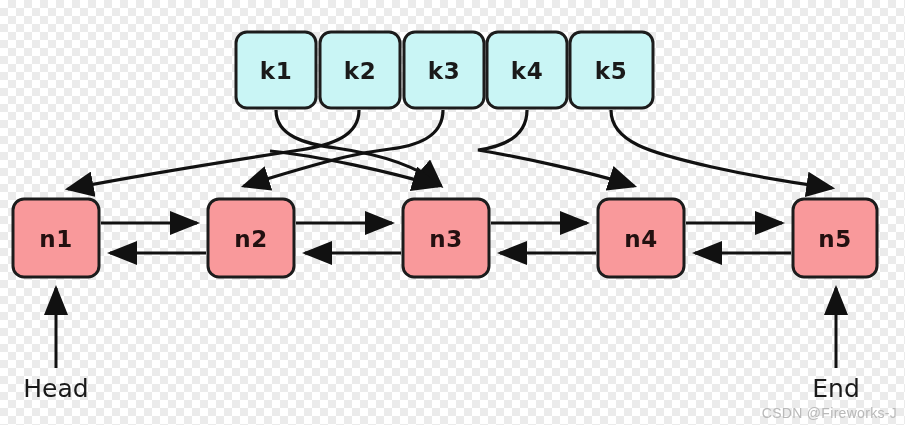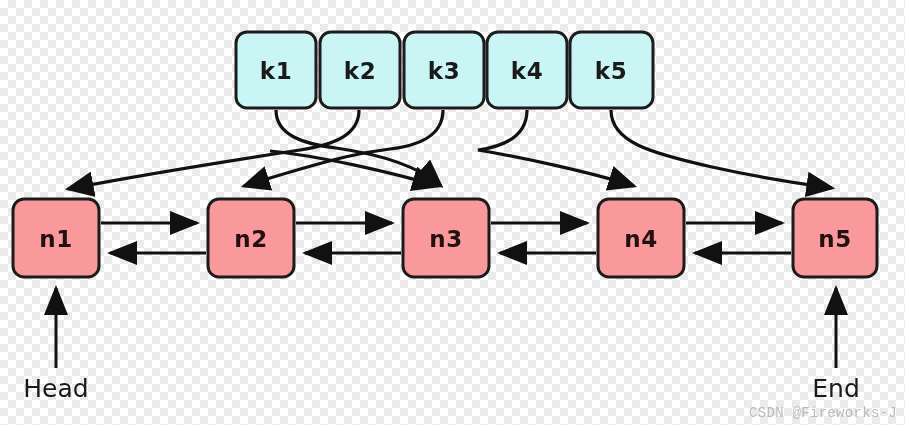--- a/index.html
+++ b/index.html
@@ -50,21 +50,21 @@
     font-size: 25px;
     font-weight: 400;
     fill: #1a1a1a;
     text-anchor: middle;
     dominant-baseline: central;
   }
   .watermark {
     position: absolute;
     right: 8px;
     bottom: 4px;
-    font-family: Liberation Mono, monospace;
+    font-family: Liberation Sans, sans-serif;
     font-size: 14px;
     color: #b9b9b9;
     letter-spacing: 0.3px;
     user-select: none;
   }
   .link-line {
     stroke: #111111;
     stroke-width: 3;
     fill: none;
   }

